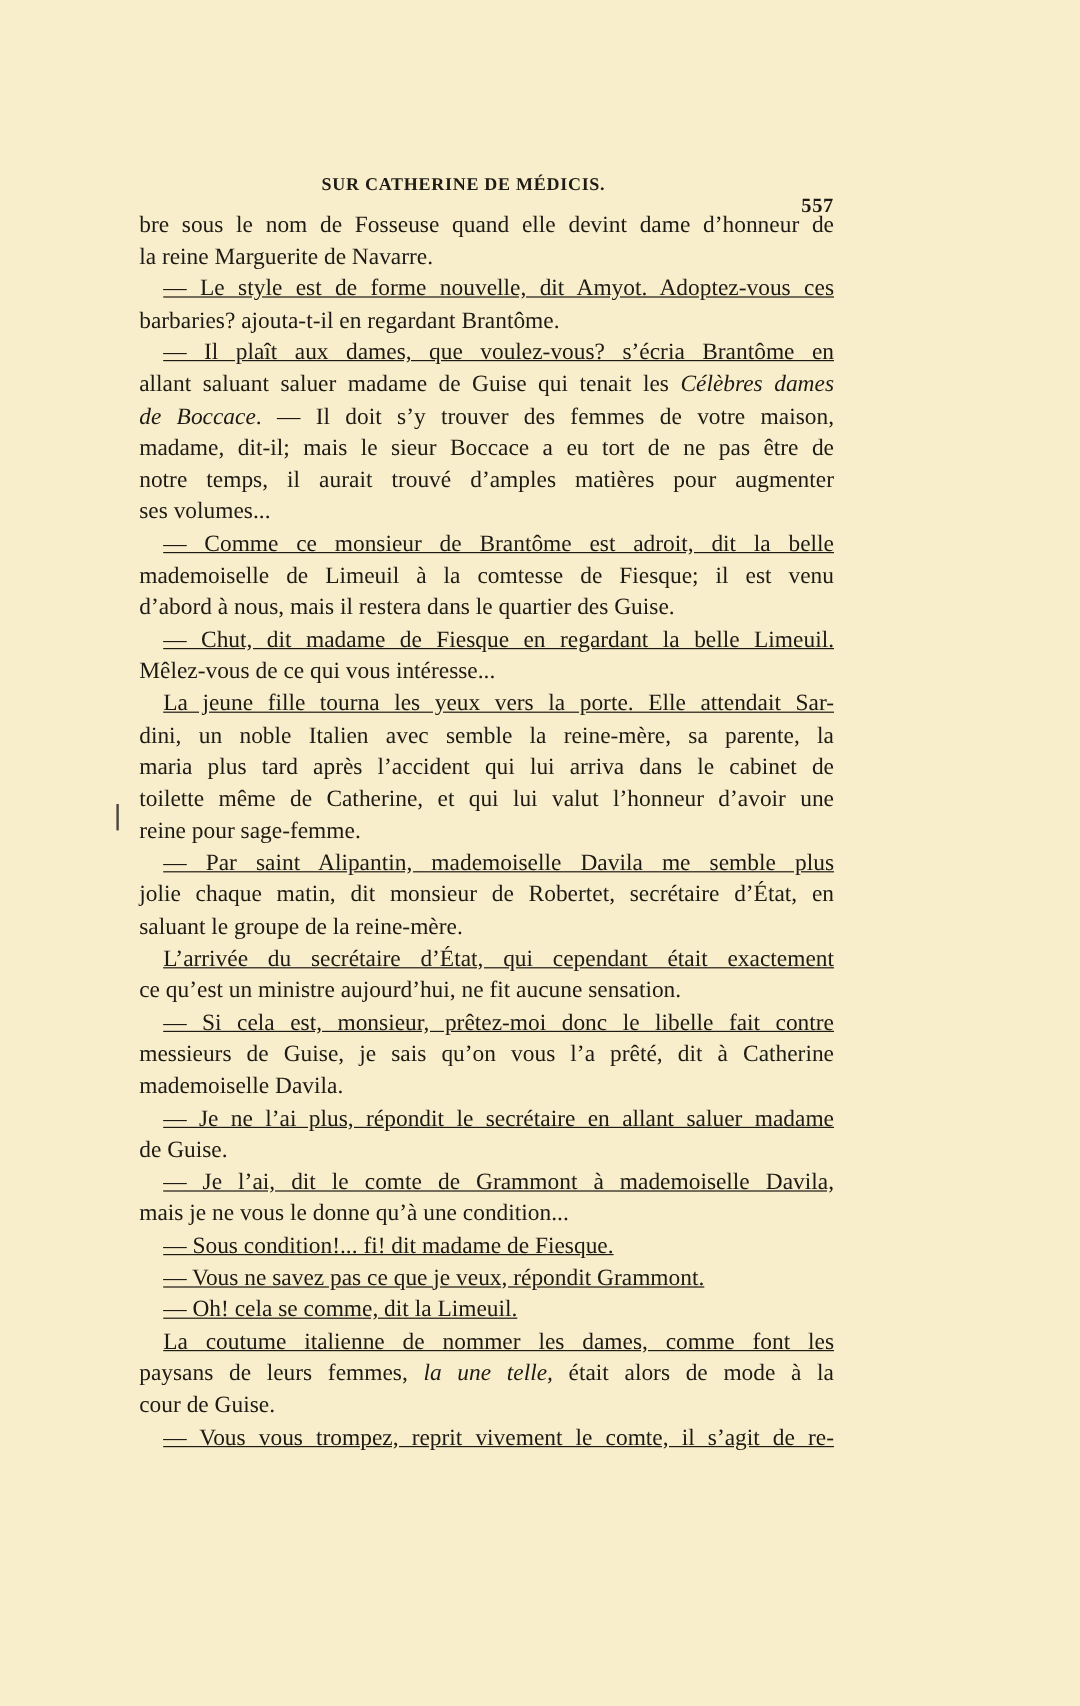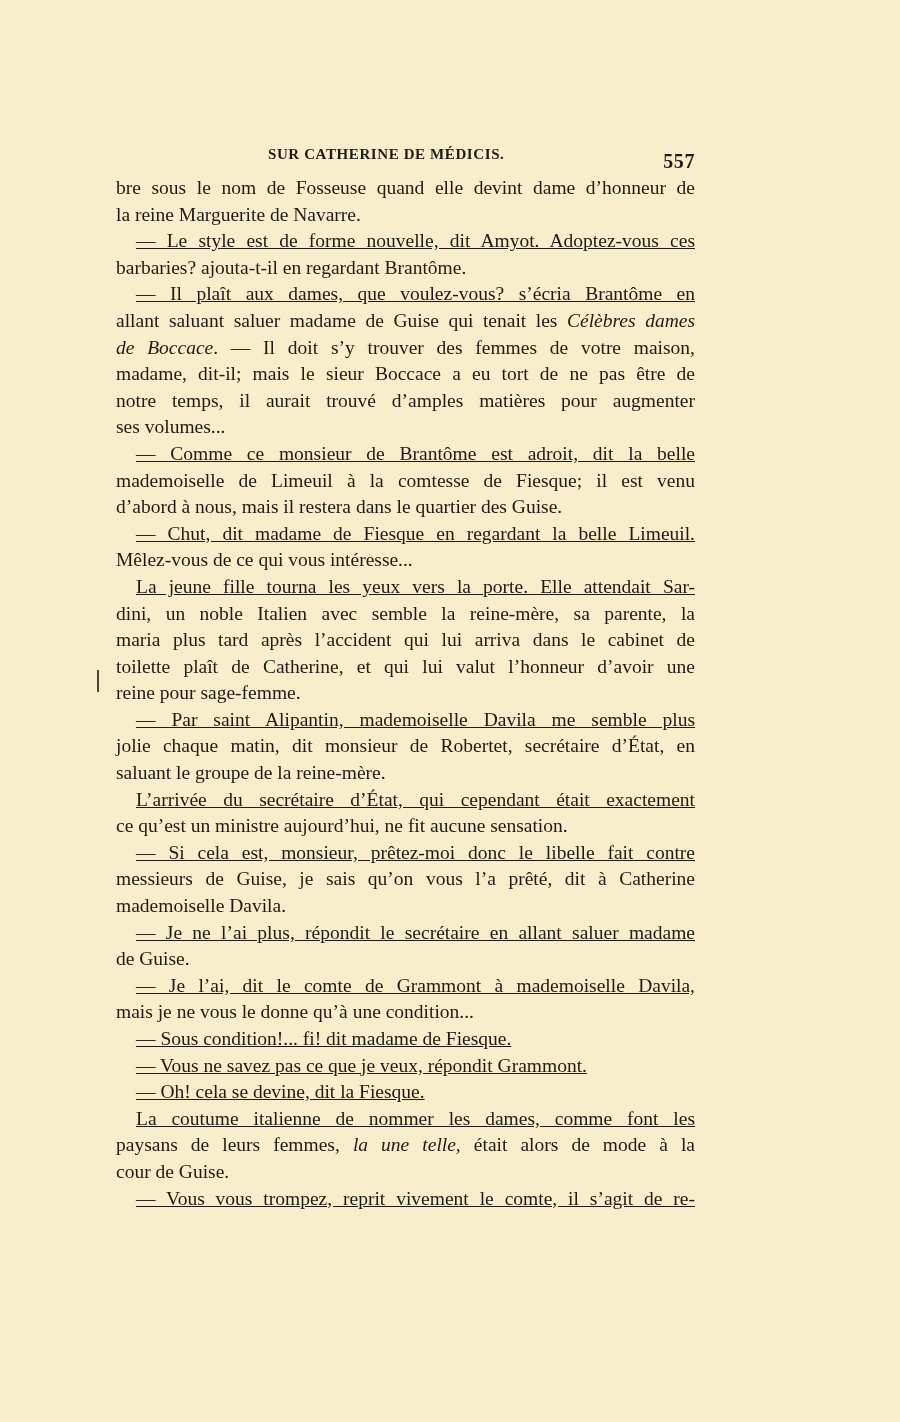--- a/index.html
+++ b/index.html
@@ -33,22 +33,22 @@
     }
     .running-title {
       position: absolute;
       left: 152px;
       top: 0;
       white-space: nowrap;
     }
     .page-number {
       position: absolute;
       right: 0;
-      top: 4px;
-      font-size: 20px;
+      top: 16px;
+      font-size: 17px;
     }
     .body-text {
       position: absolute;
       top: 175px;
       left: 0;
       width: 579px;
       font-size: 19.5px;
       line-height: 26.6px;
       text-align: justify;
     }
@@ -118,21 +118,21 @@
 
     <div>
       <span class="line indent">— Chut, dit madame de Fiesque en regardant la belle Limeuil.</span>
       <span class="line last">Mêlez-vous de ce qui vous intéresse...</span>
     </div>
 
     <div>
       <span class="line indent">La jeune fille tourna les yeux vers la porte. Elle attendait Sar-</span>
       <span class="line">dini, un noble Italien avec semble la reine-mère, sa parente, la</span>
       <span class="line">maria plus tard après l’accident qui lui arriva dans le cabinet de</span>
-      <span class="line">toilette plaît de Catherine, et qui lui valut l’honneur d’avoir une</span>
+      <span class="line">toilette même de Catherine, et qui lui valut l’honneur d’avoir une</span>
       <span class="line last">reine pour sage-femme.</span>
     </div>
 
     <div>
       <span class="line indent">— Par saint Alipantin, mademoiselle Davila me semble plus</span>
       <span class="line">jolie chaque matin, dit monsieur de Robertet, secrétaire d’État, en</span>
       <span class="line last">saluant le groupe de la reine-mère.</span>
     </div>
 
     <div>
@@ -158,21 +158,21 @@
 
     <div>
       <span class="line indent last">— Sous condition!... fi! dit madame de Fiesque.</span>
     </div>
 
     <div>
       <span class="line indent last">— Vous ne savez pas ce que je veux, répondit Grammont.</span>
     </div>
 
     <div>
-      <span class="line indent last">— Oh! cela se devine, dit la Fiesque.</span>
+      <span class="line indent last">— Oh! cela se comme, dit la Limeuil.</span>
     </div>
 
     <div>
       <span class="line indent">La coutume italienne de nommer les dames, comme font les</span>
       <span class="line"><span>paysans de leurs femmes, </span><em>la une telle,</em><span> était alors de mode à la</span></span>
       <span class="line last">cour de Guise.</span>
     </div>
 
     <div>
       <span class="line indent">— Vous vous trompez, reprit vivement le comte, il s’agit de re-</span>

